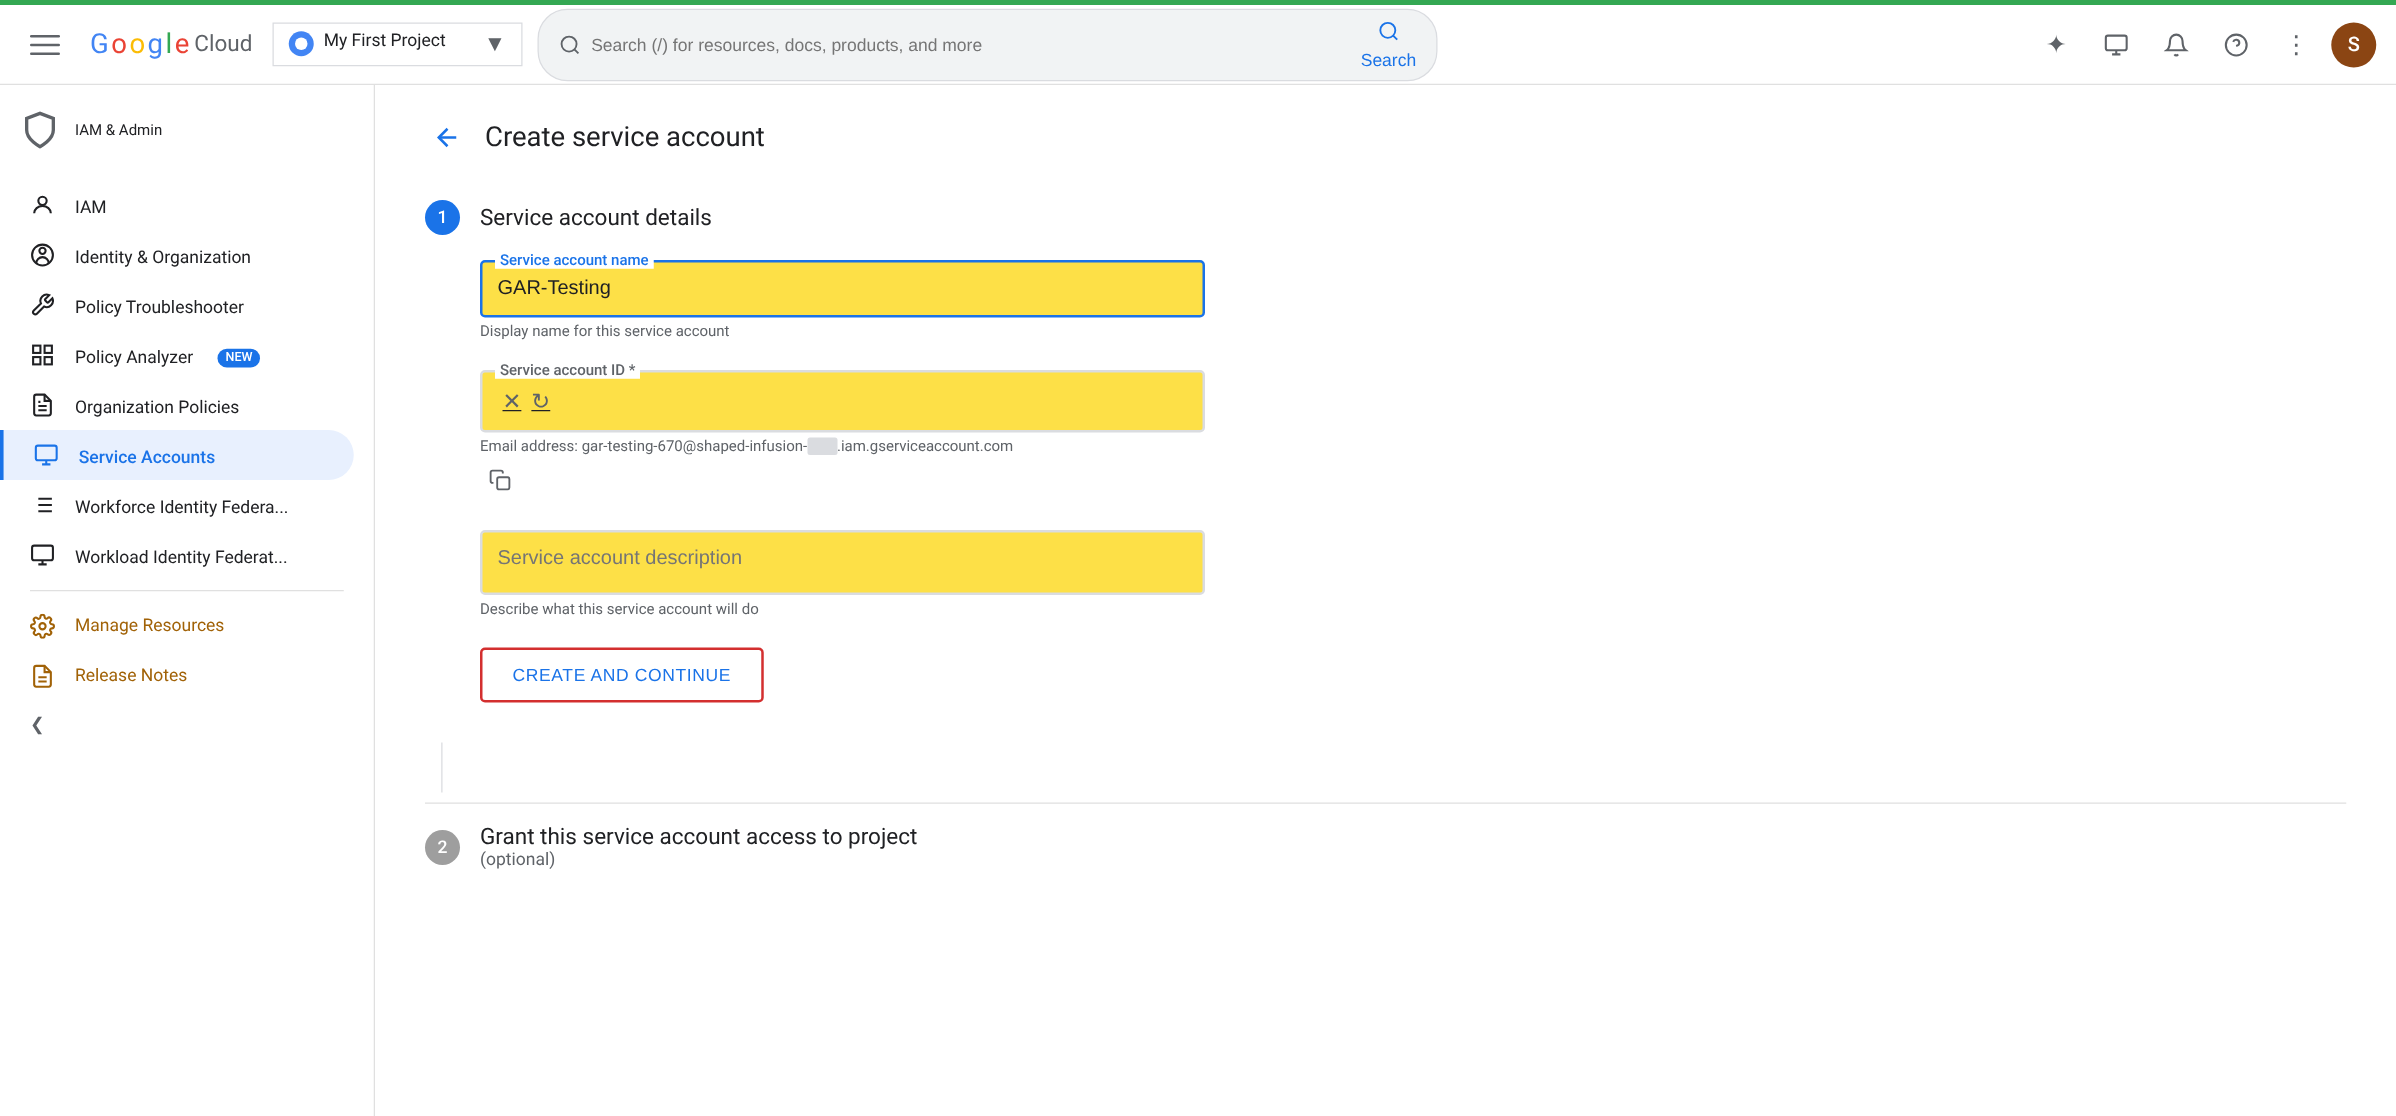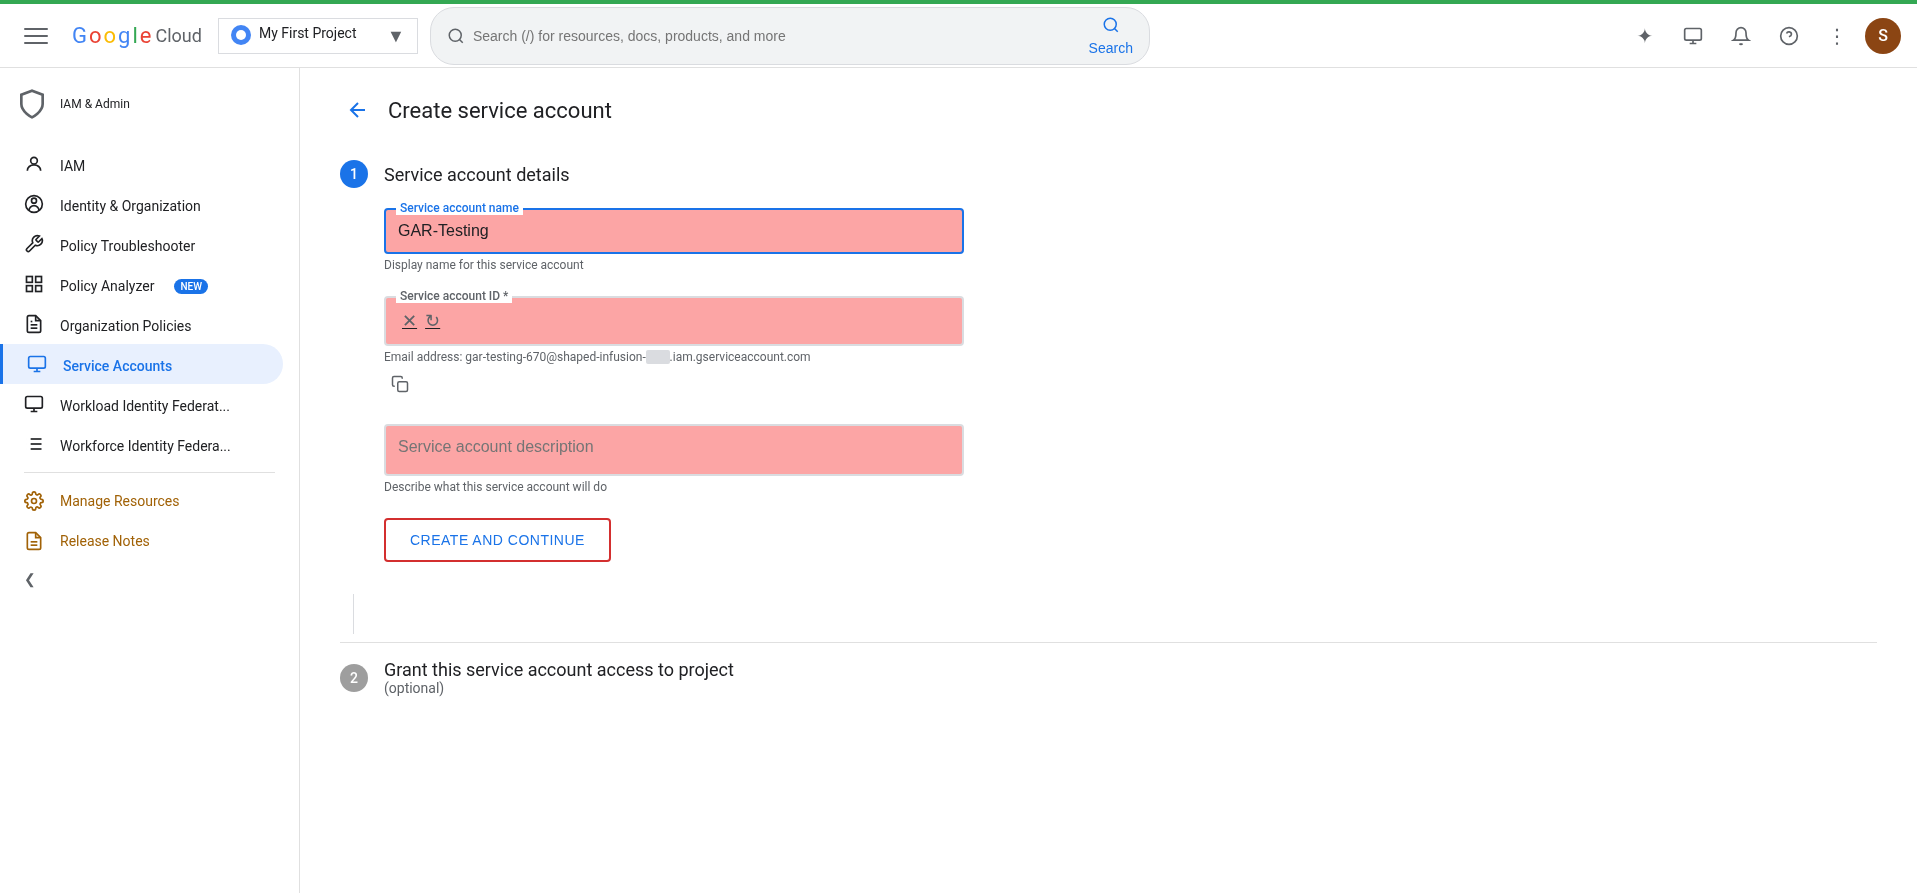--- a/index.html
+++ b/index.html
@@ -125,21 +125,21 @@
       background: #1a73e8; color: white;
       display: flex; align-items: center; justify-content: center;
       font-size: 14px; font-weight: 500; flex-shrink: 0;
     }
     .step-badge.inactive { background: #9e9e9e; }
     .section-title { font-size: 18px; color: #202124; font-weight: 400; }
 
     .form-group { margin-bottom: 24px; max-width: 580px; }
     .form-field {
       position: relative; border: 2px solid #1a73e8; border-radius: 4px;
-      padding: 8px 12px; background: #fca5a5; text-decoration: underline;
+      padding: 8px 12px; background: #fde047; text-decoration: underline;
     }
     .form-field.unfocused { border-color: #dadce0; }
     .form-label {
       position: absolute; top: -9px; left: 10px;
       background: #fff; padding: 0 4px;
       font-size: 12px; color: #1a73e8; font-weight: 500;
     }
     .form-label.unfocused { color: #5f6368; }
     .form-input {
       width: 100%; border: none; outline: none;
@@ -327,39 +327,39 @@
               <rect x="2" y="3" width="20" height="14" rx="2"></rect>
               <path d="M8 21h8M12 17v4"></path>
             </svg>
         </span>
         <span style="color:#1a73e8;font-weight:500;">Service Accounts</span>
       </div>
 
       <div class="sidebar-item">
         <span class="sidebar-item-icon">
           <svg width="20" height="20" viewBox="0 0 24 24" fill="none" stroke="currentColor" stroke-width="2">
-              <rect x="2" y="3" width="20" height="14" rx="2"></rect>
-              <path d="M8 21h8M12 17v4"></path>
-            </svg>
-        </span>
-        <span>Workload Identity Federat...</span>
-      </div>
-
-      <div class="sidebar-item">
-        <span class="sidebar-item-icon">
-          <svg width="20" height="20" viewBox="0 0 24 24" fill="none" stroke="currentColor" stroke-width="2">
               <line x1="8" y1="6" x2="21" y2="6"></line>
               <line x1="8" y1="12" x2="21" y2="12"></line>
               <line x1="8" y1="18" x2="21" y2="18"></line>
               <line x1="3" y1="6" x2="3.01" y2="6"></line>
               <line x1="3" y1="12" x2="3.01" y2="12"></line>
               <line x1="3" y1="18" x2="3.01" y2="18"></line>
             </svg>
         </span>
         <span>Workforce Identity Federa...</span>
+      </div>
+
+      <div class="sidebar-item">
+        <span class="sidebar-item-icon">
+          <svg width="20" height="20" viewBox="0 0 24 24" fill="none" stroke="currentColor" stroke-width="2">
+              <rect x="2" y="3" width="20" height="14" rx="2"></rect>
+              <path d="M8 21h8M12 17v4"></path>
+            </svg>
+        </span>
+        <span>Workload Identity Federat...</span>
       </div>
 
       <div class="sidebar-divider"></div>
 
       <div class="sidebar-manage">
         <span class="sidebar-item-icon">
           <svg width="20" height="20" viewBox="0 0 24 24" fill="none" stroke="currentColor" stroke-width="2">
               <circle cx="12" cy="12" r="3"></circle>
               <path d="M19.4 15a1.65 1.65 0 0 0 .33 1.82l.06.06a2 2 0 0 1-2.83 2.83l-.06-.06a1.65 1.65 0 0 0-1.82-.33 1.65 1.65 0 0 0-1 1.51V21a2 2 0 0 1-4 0v-.09A1.65 1.65 0 0 0 9 19.4a1.65 1.65 0 0 0-1.82.33l-.06.06a2 2 0 0 1-2.83-2.83l.06-.06A1.65 1.65 0 0 0 4.68 15a1.65 1.65 0 0 0-1.51-1H3a2 2 0 0 1 0-4h.09A1.65 1.65 0 0 0 4.6 9a1.65 1.65 0 0 0-.33-1.82l-.06-.06a2 2 0 0 1 2.83-2.83l.06.06A1.65 1.65 0 0 0 9 4.68a1.65 1.65 0 0 0 1-1.51V3a2 2 0 0 1 4 0v.09a1.65 1.65 0 0 0 1 1.51 1.65 1.65 0 0 0 1.82-.33l.06-.06a2 2 0 0 1 2.83 2.83l-.06.06A1.65 1.65 0 0 0 19.4 9a1.65 1.65 0 0 0 1.51 1H21a2 2 0 0 1 0 4h-.09a1.65 1.65 0 0 0-1.51 1z"></path>
             </svg>

